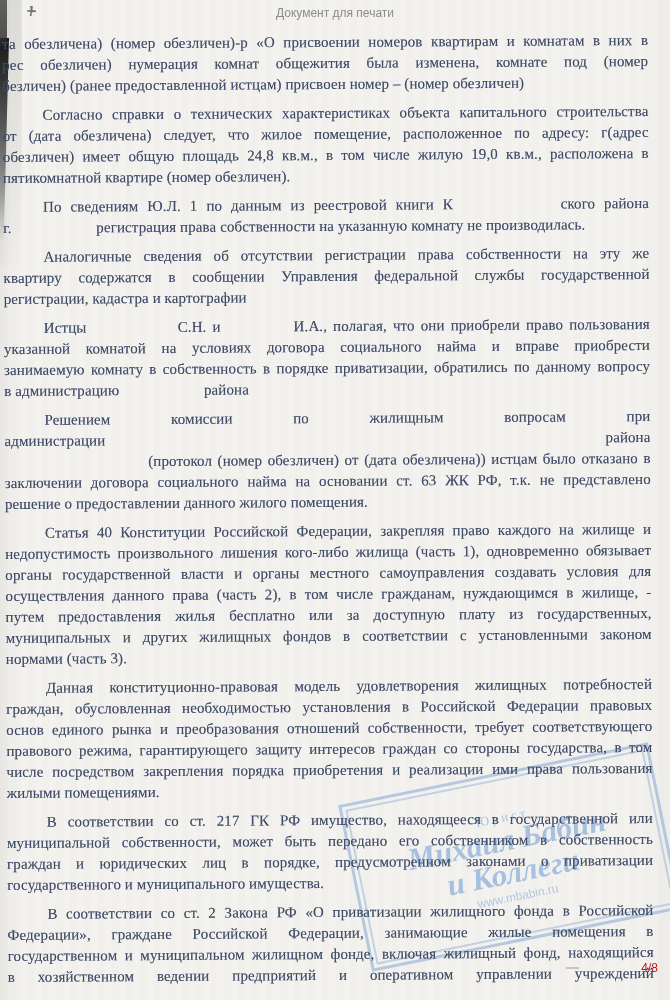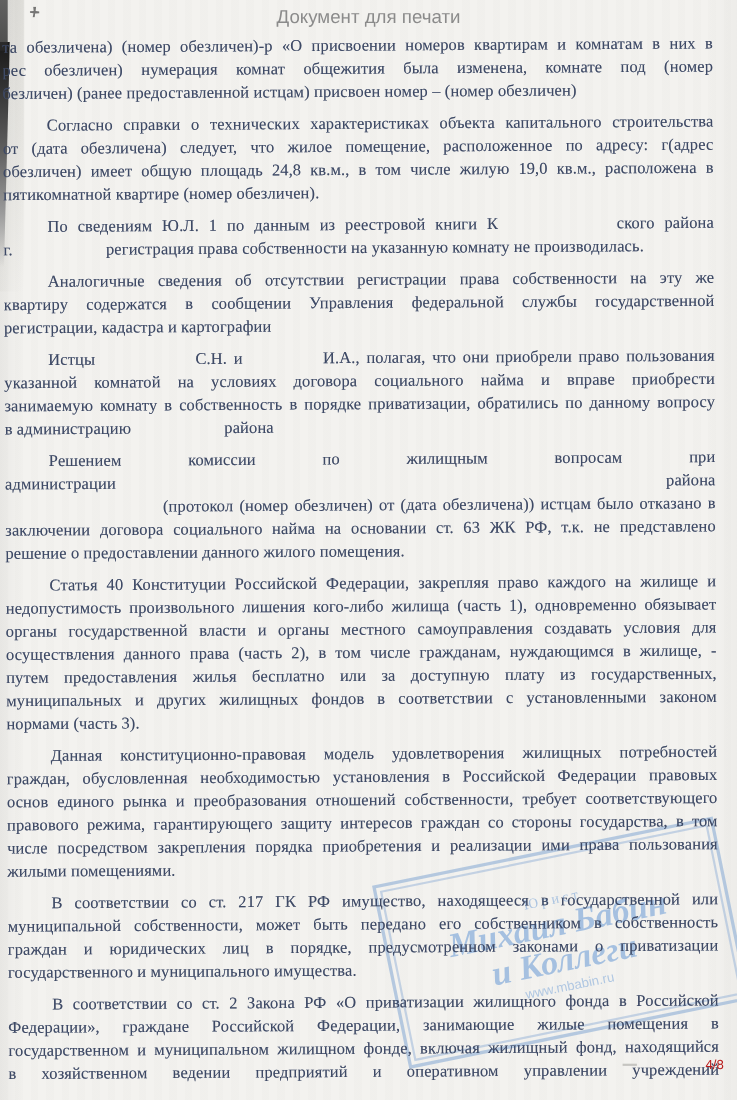--- a/index.html
+++ b/index.html
@@ -15,21 +15,21 @@
     content:"";position:absolute;inset:0;pointer-events:none;
     background:
       linear-gradient(90deg, rgba(0,0,0,0.04) 0, rgba(0,0,0,0) 3%),
       linear-gradient(270deg, rgba(0,0,0,0.025) 0, rgba(0,0,0,0) 4%),
       repeating-linear-gradient(90deg, rgba(120,120,110,0.02) 0 7px, rgba(255,255,255,0.02) 7px 14px);
   }
   .print-header{
     position:absolute;top:6px;left:0;right:0;
     text-align:center;
     font-family:"Liberation Sans", sans-serif;
-    font-size:17px;color:#8b8b8b;
+    font-size:12px;color:#8b8b8b;
     z-index:3;
   }
   
   .scan{
     position:absolute;top:32px;left:2px;width:646px;
     transform:rotate(-0.35deg);
     transform-origin:50% 0;
     z-index:2;
   }
   .para{margin:0;}

